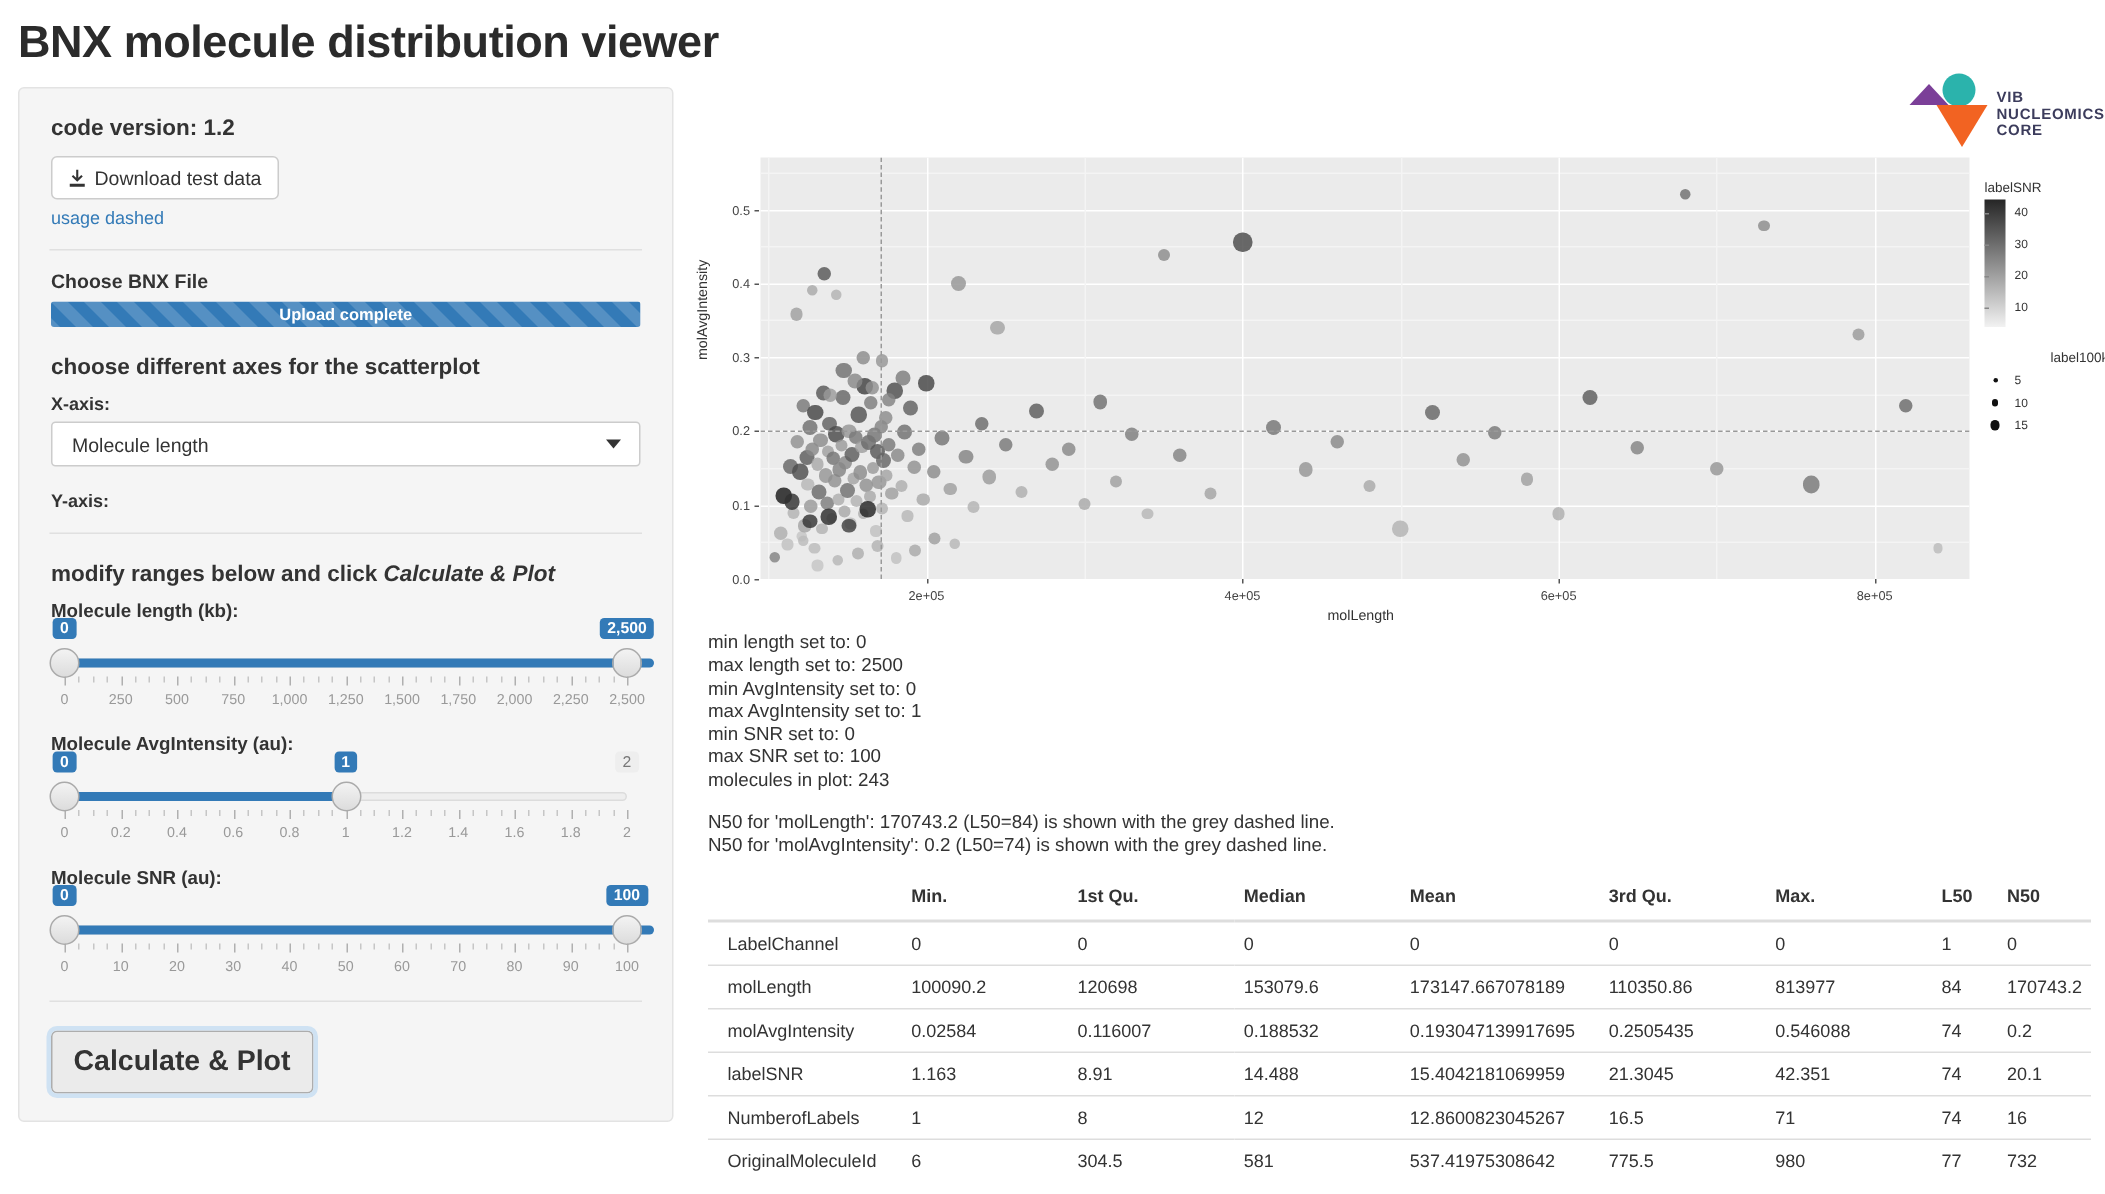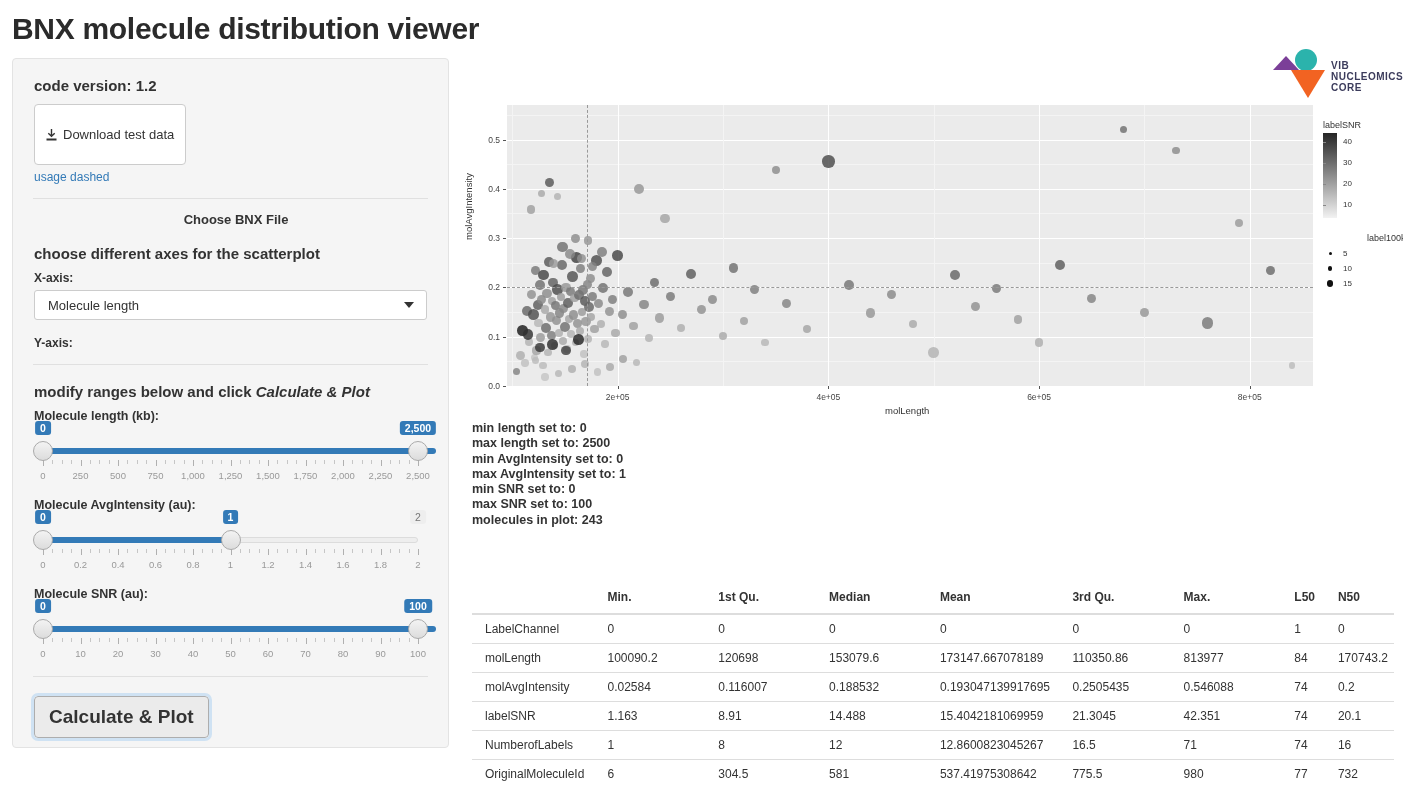--- a/index.html
+++ b/index.html
@@ -27,32 +27,32 @@
     background: #f5f5f5;
     border: 1px solid #e3e3e3;
     border-radius: 4px;
     padding: 14px 10px 10px 10px;
   }
   .code-version { font-size: 15px; font-weight: bold; color: #333; margin: 4px 0 10px 11px; }
   .btn-download {
     display: inline-flex; align-items: center; gap: 6px;
     margin-left: 11px;
     background: #ffffff; border: 1px solid #ccc; border-radius: 4px;
-    padding: 22px 11px; font-size: 13px; color: #333; cursor: pointer;
+    padding: 6px 11px; font-size: 13px; color: #333; cursor: pointer;
     font-family: "Liberation Sans", sans-serif;
   }
   .dl-icon { display: inline-block; width: 11px; height: 12px; position: relative; }
   .dl-icon svg { display:block; }
   .usage-link {
     display:block; margin: 5px 0 0 11px;
     font-size: 12px; color: #337ab7; text-decoration: none; cursor: pointer;
   }
   .hr { height: 1px; background: #e0e0e0; margin: 14px 10px 13px 10px; border: 0; }
 
-  .fld-label { font-size: 13px; font-weight: bold; color: #333; margin: 0 0 6px 11px; text-align: center; }
+  .fld-label { font-size: 13px; font-weight: bold; color: #333; margin: 0 0 6px 11px; }
   .file-row { display: flex; margin: 0 11px; height: 30px; }
   .browse-btn {
     background: #fff; border: 1px solid #ccc; border-radius: 4px 0 0 4px;
     padding: 0 13px; display: flex; align-items: center;
     font-size: 13px; color: #333; cursor: pointer; white-space: nowrap;
   }
   .file-name {
     flex: 1; background: #eeeeee; border: 1px solid #ccc; border-left: 0;
     border-radius: 0 4px 4px 0; display: flex; align-items: center;
     padding-left: 12px; font-size: 13px; color: #555;
@@ -153,21 +153,21 @@
   .grad-lab { position: absolute; font-size: 8px; color: #333; }
   .grad-tick { position: absolute; width: 3px; height: 1px; background: #888; }
   .size-row { display: flex; align-items: center; height: 15px; }
   .size-dot-box { width: 14px; display:flex; align-items:center; justify-content:center; }
   .size-dot { border-radius: 50%; background: #111; }
   .size-lab { font-size: 8px; color: #333; margin-left: 6px; }
 
   
   .info-text {
     position: absolute; left: 472px; top: 421px;
-    font-size: 12.5px; color: #333; line-height: 15.3px; white-space: pre-line; font-weight: bold;
+    font-size: 12.5px; color: #333; line-height: 15.3px; white-space: pre-line;
   }
   .n50-text {
     position: absolute; left: 472px; top: 541px;
     font-size: 12.5px; color: #333; line-height: 15.3px; white-space: pre-line;
   }
 
   
   .stats-table {
     position: absolute; left: 472px; top: 586px;
     width: 922px; border-collapse: collapse; font-size: 12px; color: #333;
@@ -202,20 +202,23 @@
           </svg>
       </span>
       <span>Download test data</span>
     </button>
 
     <a class="usage-link">usage dashed</a>
 
     <hr class="hr">
 
     <div class="fld-label">Choose BNX File</div>
+    <div class="progress-bar">
+      <span>Upload complete</span>
+    </div>
 
     <div class="section-head">choose different axes for the scatterplot</div>
 
     <div class="axis-label">X-axis:</div>
     <div class="select-box">
       <span>Molecule length</span>
       <span class="caret"></span>
     </div>
 
     <div class="axis-label">Y-axis:</div>
@@ -677,20 +680,22 @@
     </div>
   </div>
 
   <div class="info-text">min length set to: 0
 max length set to: 2500
 min AvgIntensity set to: 0
 max AvgIntensity set to: 1
 min SNR set to: 0
 max SNR set to: 100
 molecules in plot: 243</div>
+  <div class="n50-text">N50 for 'molLength': 170743.2 (L50=84) is shown with the grey dashed line.
+N50 for 'molAvgIntensity': 0.2 (L50=74) is shown with the grey dashed line.</div>
 
   <table class="stats-table">
     <thead>
         <tr id="thead-row">
           <th class="col-name"></th>
           <th class="col-v">Min.</th>
           <th class="col-v">1st Qu.</th>
           <th class="col-v">Median</th>
           <th class="col-mean">Mean</th>
           <th class="col-v">3rd Qu.</th>

